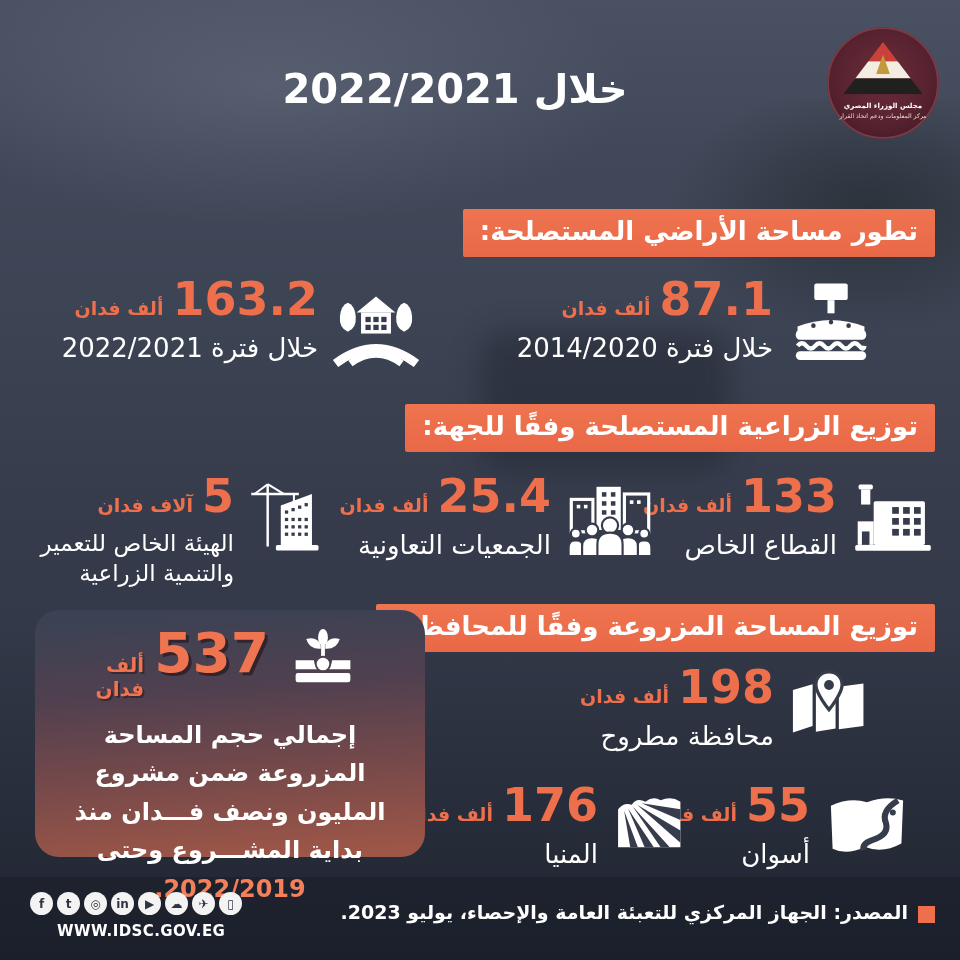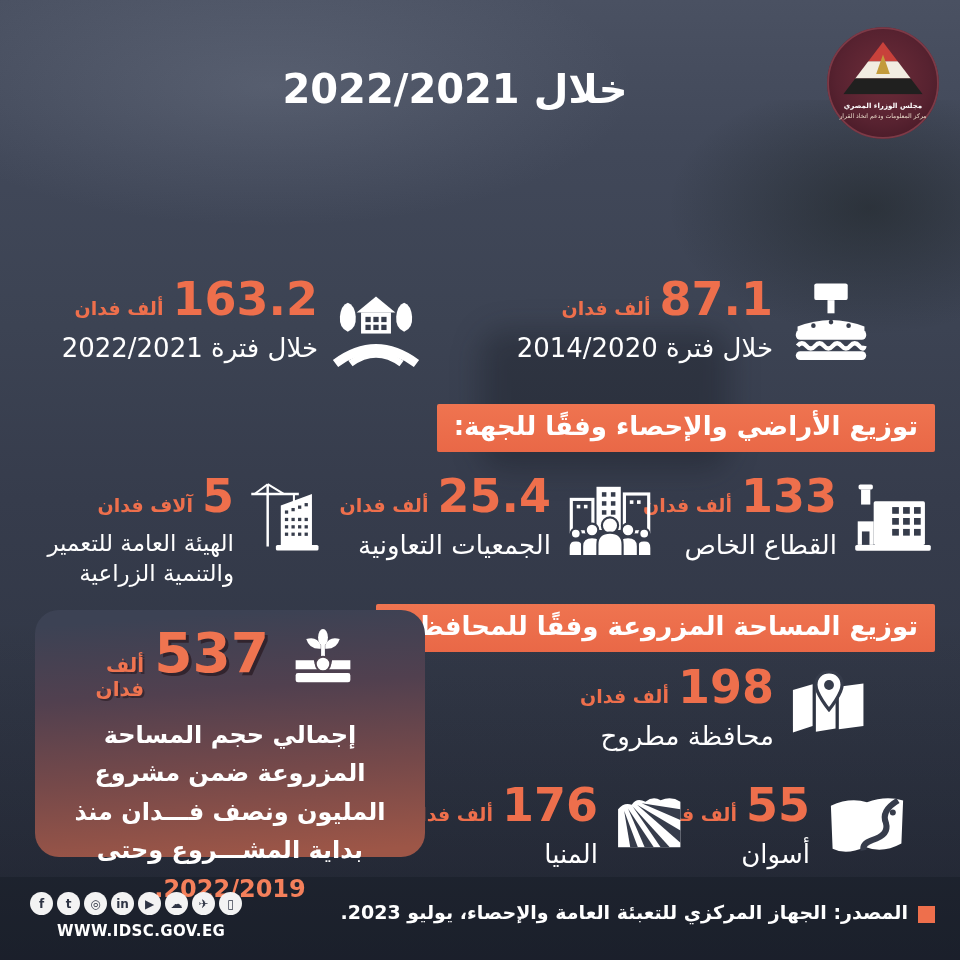--- a/index.html
+++ b/index.html
@@ -80,20 +80,21 @@
       <polygon points="50,25 56,42 44,42" fill="#c39a3b"></polygon>
       <text x="50" y="72" text-anchor="middle" font-size="6.2" font-weight="bold" fill="#ffffff">مجلس الوزراء المصري</text>
       <text x="50" y="81" text-anchor="middle" font-size="5.4" fill="#e8d9c8">مركز المعلومات ودعم اتخاذ القرار</text>
     </svg>
   </div>
 
   <div class="title">
     <div class="l2">خلال 2022/2021</div>
   </div>
 
+  <div class="shdr" style="top:209px;">تطور مساحة الأراضي المستصلحة:</div>
 
   <div class="stat" style="top:276px;right:85px;">
     <div class="icon">
       <svg viewBox="0 0 100 100" width="88" height="88" fill="#fff">
         <rect x="31" y="5" width="38" height="19" rx="2.5"></rect>
           <rect x="46" y="24" width="8" height="15"></rect>
         <path d="M12,54 Q50,39 88,54 L88,62 L12,62 Z"></path>
         <circle cx="30" cy="53" r="2.6" fill="#363c4b"></circle>
           <circle cx="50" cy="49" r="2.6" fill="#363c4b"></circle>
           <circle cx="70" cy="53" r="2.6" fill="#363c4b"></circle>
@@ -130,21 +131,21 @@
     </div>
     <div class="txt">
       <div class="valrow">
         <span class="val">163.2</span>
         <span class="unit">ألف فدان</span>
       </div>
       <div class="lbl">خلال فترة 2022/2021</div>
     </div>
   </div>
 
-  <div class="shdr" style="top:404px;">توزيع الأراضي والإحصاء وفقًا للجهة:</div>
+  <div class="shdr" style="top:404px;">توزيع الزراعية المستصلحة وفقًا للجهة:</div>
 
   <div class="stat" style="top:473px;right:25px;">
     <div class="icon">
       <svg viewBox="0 0 100 100" width="84" height="84" fill="#fff">
         <rect x="12" y="16" width="11" height="18"></rect>
           <rect x="9" y="10" width="17" height="6" rx="2"></rect>
         <rect x="27" y="30" width="61" height="52" rx="2"></rect>
         <rect x="49" y="37" width="8" height="8" fill="#363c4b"></rect>
           <rect x="62" y="37" width="8" height="8" fill="#363c4b"></rect>
           <rect x="75" y="37" width="8" height="8" fill="#363c4b"></rect>
@@ -235,21 +236,21 @@
             <rect x="69" y="69" width="4" height="4"></rect>
         </g>
         <rect x="34" y="84" width="52" height="7" rx="2"></rect>
       </svg>
     </div>
     <div class="txt">
       <div class="valrow">
         <span class="val">5</span>
         <span class="unit">آلاف فدان</span>
       </div>
-      <div class="lbl lbl2">الهيئة العامة للتعمير والتنمية الزراعية</div>
+      <div class="lbl lbl2">الهيئة الخاص للتعمير والتنمية الزراعية</div>
     </div>
   </div>
 
   <div class="shdr" style="top:604px;">توزيع المساحة المزروعة وفقًا للمحافظة:</div>
 
   <div class="stat" style="top:664px;right:90px;">
     <div class="icon">
       <svg viewBox="0 0 100 100" width="82" height="82" fill="#fff">
         <path d="M6,28 L30,21 L30,72 L6,80 Z"></path>
         <path d="M34,21 L58,24 L58,75 L34,79 Z"></path>

